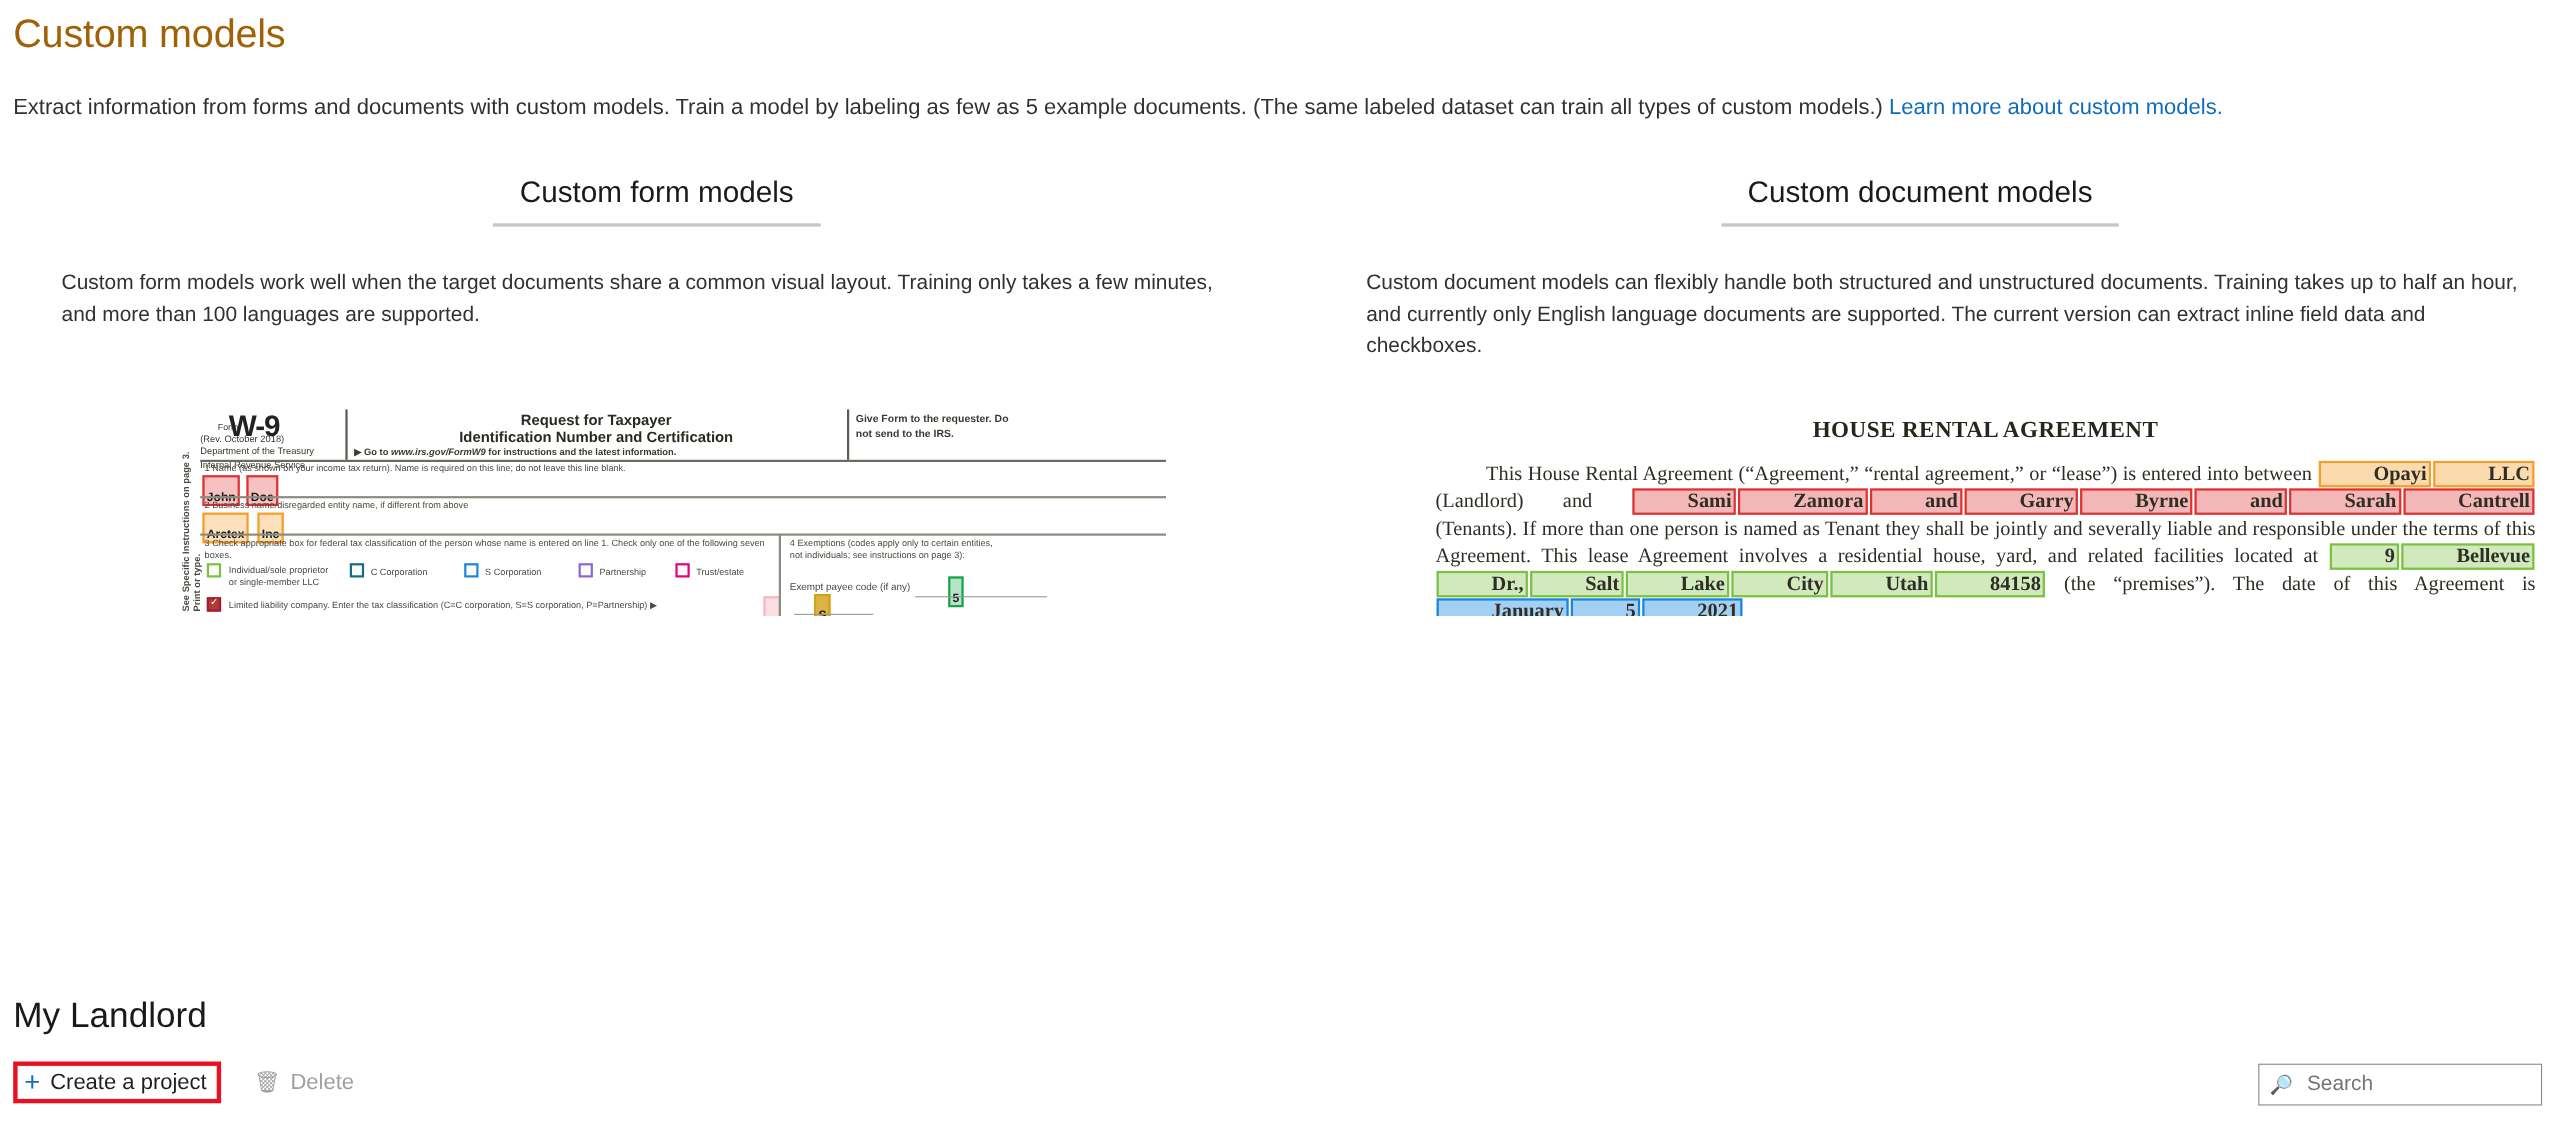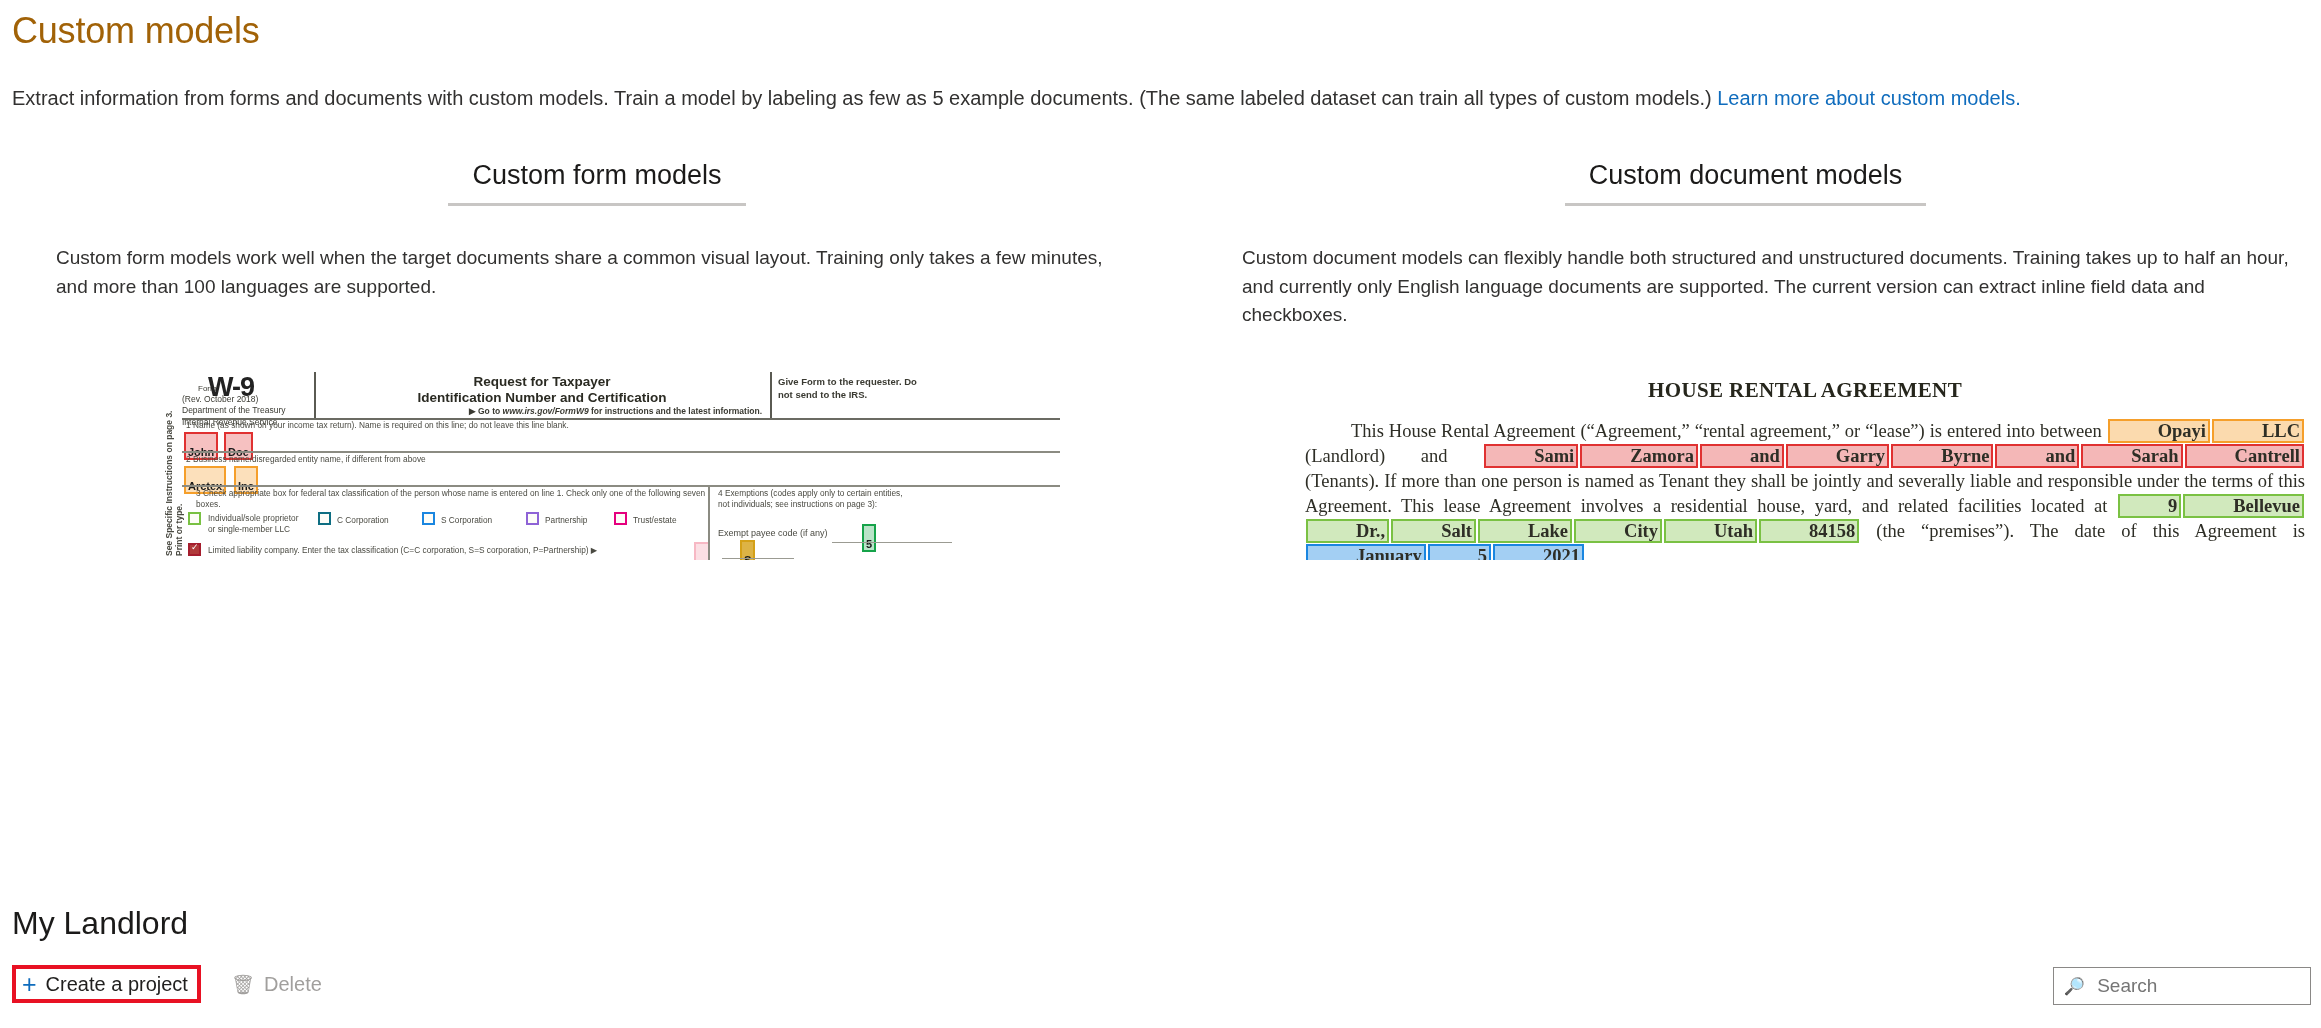--- a/index.html
+++ b/index.html
@@ -63,21 +63,21 @@
   .w9-s1 { position:absolute; left: 14px; top: 104px; }
   .w9-s2 { position:absolute; left: 4px;  top: 104px; }
 
   .w9-top { position: absolute; left: 22px; top: 0; width: 878px; height: 46px; }
   .w9-formnum { position: absolute; left: 16px; top: 12px; font-size: 8px; }
   .w9-bigw9 { position: absolute; left: 26px; top: 0px; font-size: 27px; font-weight: bold; letter-spacing: -1px; color: #222; }
   .w9-rev { position: absolute; left: 0px; top: 22px; font-size: 8.5px; line-height: 1.35; width: 130px; }
   .w9-vline { position: absolute; left: 132px; top: 0px; width: 2px; height: 46px; background: #5a5a52; }
   .w9-title { position: absolute; left: 140px; top: 2px; width: 440px; text-align: center;
               font-size: 13.5px; font-weight: bold; line-height: 1.22; color: #2a2a22; }
-  .w9-goto { position: absolute; left: 140px; top: 34px; width: 440px; text-align: right; font-size: 8.5px; font-weight: bold; }
+  .w9-goto { position: absolute; left: 140px; top: 34px; width: 440px; text-align: left; font-size: 8.5px; font-weight: bold; }
   .w9-goto i { font-style: italic; }
   .w9-vline2 { position: absolute; left: 588px; top: 0px; width: 2px; height: 46px; background: #5a5a52; }
   .w9-give { position: absolute; left: 596px; top: 4px; width: 150px; font-size: 9.5px; font-weight: bold; line-height: 1.35; }
 
   .w9-hrule { position: absolute; height: 1.5px; background: #6b6b63; }
 
   .w9-body { position: absolute; left: 22px; top: 46px; width: 878px; height: 142px; }
   .w9-lbl { position: absolute; font-size: 8.3px; line-height: 1.3; color: #4a4a42; }
 
   
@@ -222,21 +222,21 @@
       <div class="w9-lbl" style="left:4px; top:2px; width:540px;">1  Name (as shown on your income tax return). Name is required on this line; do not leave this line blank.</div>
       <div class="tag tag-red" style="left:2px; top:14px;">John</div>
       <div class="tag tag-red" style="left:42px; top:14px;">Doe</div>
       <div class="w9-hrule" style="left:0px; top:33px; width:878px; background:#8b8b82;"></div>
 
       <div class="w9-lbl" style="left:4px; top:36px; width:540px;">2  Business name/disregarded entity name, if different from above</div>
       <div class="tag tag-orange" style="left:2px; top:48px;">Arctex</div>
       <div class="tag tag-orange" style="left:52px; top:48px;">Inc</div>
       <div class="w9-hrule" style="left:0px; top:67px; width:878px; background:#8b8b82;"></div>
 
-      <div class="w9-lbl" style="left:4px; top:70px; width:522px;margin-left:10px;">3  Check appropriate box for federal tax classification of the person whose name is entered on line 1. Check only one of the following seven boxes.</div>
+      <div class="w9-lbl" style="left:4px; top:70px; width:522px;">3  Check appropriate box for federal tax classification of the person whose name is entered on line 1. Check only one of the following seven boxes.</div>
       <div class="cbx cbx-green" style="left:6px;   top:94px;"></div>
       <div class="w9-lbl" style="left:26px; top:95px; width:96px;">Individual/sole proprietor or single-member LLC</div>
       <div class="cbx cbx-teal" style="left:136px; top:94px;"></div>
       <div class="w9-lbl" style="left:155px; top:97px;">C Corporation</div>
       <div class="cbx cbx-blue" style="left:240px; top:94px;"></div>
       <div class="w9-lbl" style="left:259px; top:97px;">S Corporation</div>
       <div class="cbx cbx-purple" style="left:344px; top:94px;"></div>
       <div class="w9-lbl" style="left:363px; top:97px;">Partnership</div>
       <div class="cbx cbx-magenta" style="left:432px; top:94px;"></div>
       <div class="w9-lbl" style="left:451px; top:97px;">Trust/estate</div>

